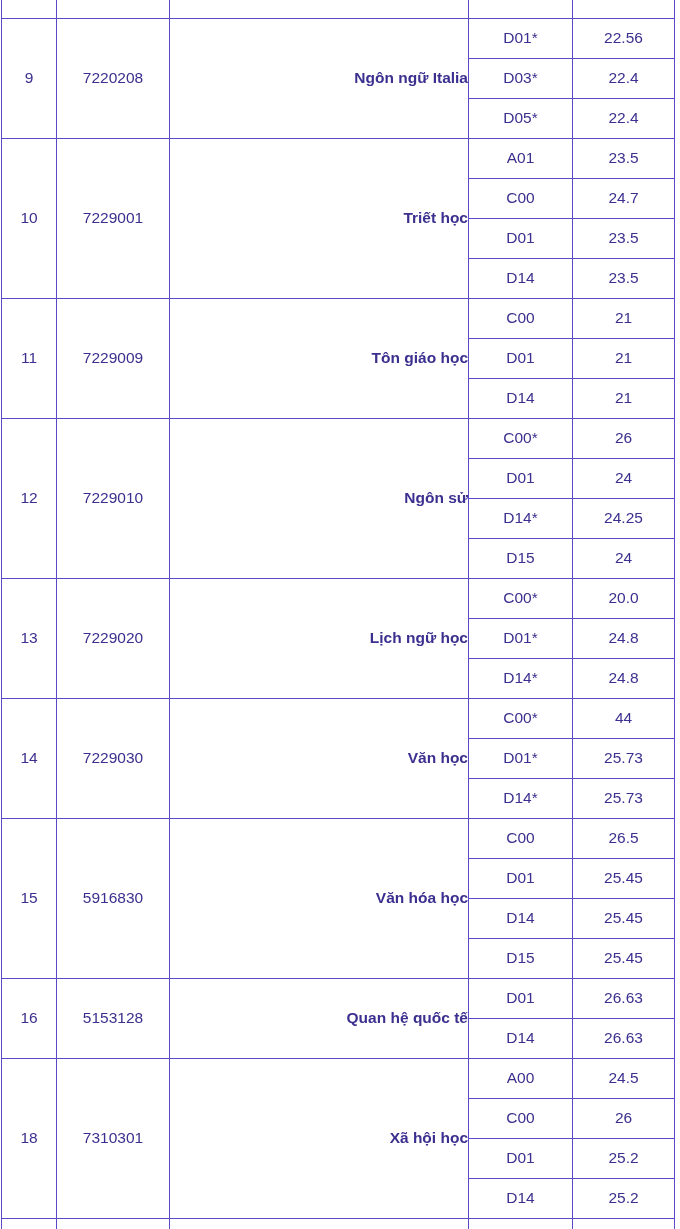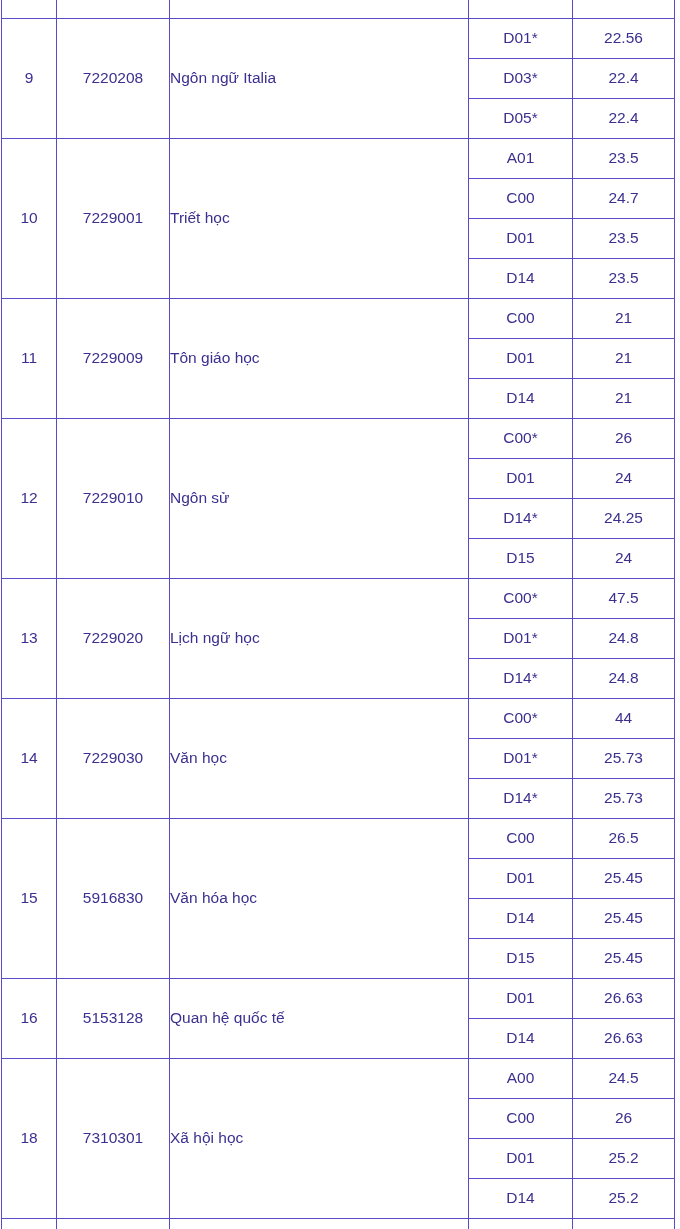--- a/index.html
+++ b/index.html
@@ -40,22 +40,23 @@
   col.c-stt { width: 55px; }
   col.c-code { width: 113px; }
   col.c-name { width: 299px; }
   col.c-block { width: 104px; }
   col.c-score { width: 102px; }
 
   td.stt, td.code, td.block, td.score {
     text-align: center;
   }
   td.name {
-    text-align: left;
+    text-align: right;
     padding-left: 9px;
+    font-weight: bold;
   }
   
   tr.clipped td {
     height: 18px;
     border-top: none;
   }
   tr.clipped td.empty {
     border-left: 1px solid #5a49c8;
   }
 </style>
@@ -145,21 +146,21 @@
         </tr>
         <tr>
           <td class="block">D15</td>
           <td class="score">24</td>
         </tr>
         <tr>
           <td class="stt" rowspan="3">13</td>
           <td class="code" rowspan="3">7229020</td>
           <td class="name" rowspan="3">Lịch ngữ học</td>
           <td class="block">C00*</td>
-          <td class="score">47.5</td>
+          <td class="score">20.0</td>
         </tr>
         <tr>
           <td class="block">D01*</td>
           <td class="score">24.8</td>
         </tr>
         <tr>
           <td class="block">D14*</td>
           <td class="score">24.8</td>
         </tr>
         <tr>

